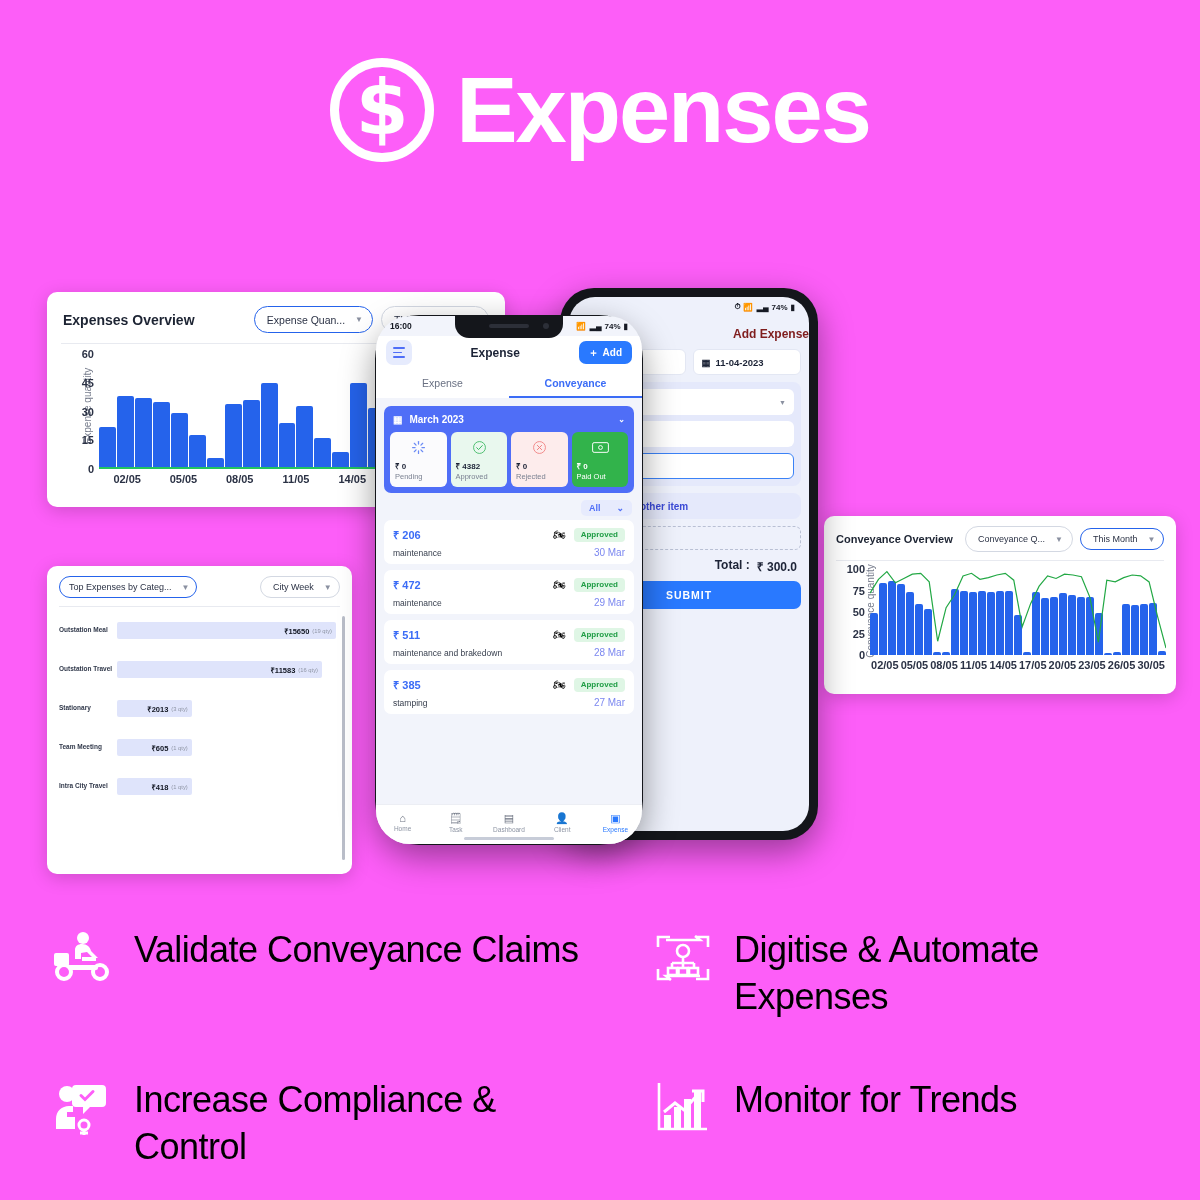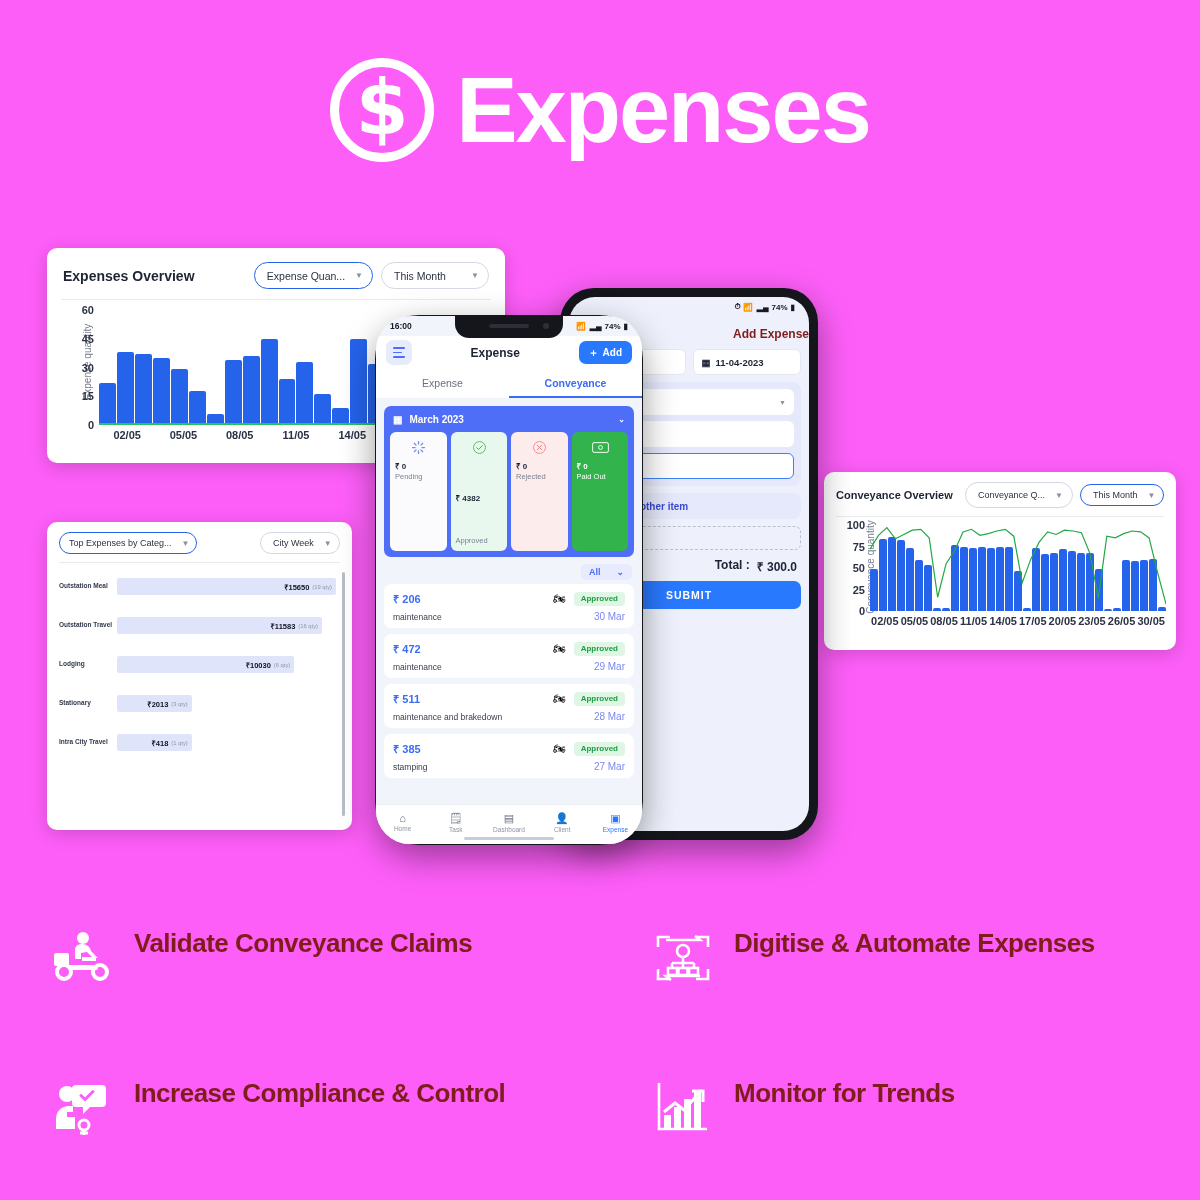--- a/index.html
+++ b/index.html
@@ -28,20 +28,21 @@
   }
   .header-title {
     color: #ffffff; font-size: 92px; font-weight: 700;
     letter-spacing: -2px; line-height: 1;
   }
 
   
   .card {
     position: absolute; background: #ffffff; border-radius: 10px;
     box-shadow: 0 4px 18px rgba(0,0,0,0.18);
+    margin-top: 44px;
   }
   .card-head {
     display: flex; align-items: center; justify-content: space-between;
     padding: 14px 16px 10px 16px;
   }
   .card-title { font-size: 14px; font-weight: 700; color: #1d2433; }
   .ctrls { display: flex; gap: 8px; align-items: center; }
   .pill {
     border: 1px solid #d3d8e2; border-radius: 17px; height: 27px;
     display: flex; align-items: center; justify-content: space-between;
@@ -149,21 +150,21 @@
   .month-head { display: flex; align-items: center; gap: 7px; color: #fff;
                 font-size: 10px; font-weight: 700; padding: 2px 3px 7px 3px; }
   .month-head .sp { margin-left: auto; font-size: 8px; }
   .stats { display: flex; gap: 4px; }
   .stat { flex: 1; border-radius: 6px; padding: 5px 4px 6px 5px; min-height: 50px;
           display: flex; flex-direction: column; }
   .stat .ico { height: 20px; display: flex; align-items: center; justify-content: center; }
   .stat .amt { font-size: 8px; font-weight: 700; margin-top: 3px; }
   .stat .lbl { font-size: 7.5px; margin-top: 1px; }
   .st-pending { background: #fbfbfd; }
-  .st-approved { background: #e9f8ee; gap: 32px; }
+  .st-approved { background: #e9f8ee; }
   .st-rejected { background: #fdecec; }
   .st-paid { background: #32b34b; }
   .st-paid .amt, .st-paid .lbl { color: #fff; }
 
   .filter-row { display: flex; justify-content: flex-end; padding: 7px 10px 4px 10px; }
   .filter-all {
     background: #e7ebfd; border-radius: 5px; font-size: 9px; color: #4f6ef7;
     font-weight: 700; padding: 3px 8px; display: flex; gap: 16px; align-items: center;
   }
   .exp-list { padding: 0 8px; display: flex; flex-direction: column; gap: 6px; }
@@ -228,21 +229,21 @@
 
   
   .features {
     position: absolute; left: 0; top: 915px; width: 1200px;
     display: grid; grid-template-columns: 600px 600px;
     grid-template-rows: 150px 150px;
   }
   .feature { display: flex; align-items: flex-start; gap: 18px; padding-left: 50px; }
   .feature-ic { width: 66px; flex: none; display: flex; align-items: flex-start;
                 justify-content: center; padding-top: 16px; }
-  .feature-tx { color: #7f1d1d; font-size: 26px; font-weight: 700;
+  .feature-tx { color: #000000; font-size: 36px; font-weight: 400;
                 line-height: 1.3; letter-spacing: -0.5px; padding-top: 12px; }
 </style>
 </head>
 <body>
 
 <div class="header">
   <div class="dollar-badge">
     <span>$</span>
   </div>
   <div class="header-title">Expenses</div>
@@ -332,31 +333,31 @@
         </div>
       </div>
       <div class="cat-row">
         <div class="cat-name">Outstation Travel</div>
         <div class="cat-bar" style="width: 74%;">
           <span class="cat-amt">₹11583</span>
           <span class="cat-qty">(16 qty)</span>
         </div>
       </div>
       <div class="cat-row">
-        <div class="cat-name">Lodging</div>
-        <div class="cat-bar" style="width: 64%;">
-          <span class="cat-amt">₹10030</span>
-          <span class="cat-qty">(6 qty)</span>
-        </div>
-      </div>
-      <div class="cat-row">
         <div class="cat-name">Stationary</div>
         <div class="cat-bar" style="width: 27%;">
           <span class="cat-amt">₹2013</span>
           <span class="cat-qty">(3 qty)</span>
+        </div>
+      </div>
+      <div class="cat-row">
+        <div class="cat-name">Team Meeting</div>
+        <div class="cat-bar" style="width: 27%;">
+          <span class="cat-amt">₹605</span>
+          <span class="cat-qty">(1 qty)</span>
         </div>
       </div>
       <div class="cat-row">
         <div class="cat-name">Intra City Travel</div>
         <div class="cat-bar" style="width: 27%;">
           <span class="cat-amt">₹418</span>
           <span class="cat-qty">(1 qty)</span>
         </div>
       </div>
     </div>

